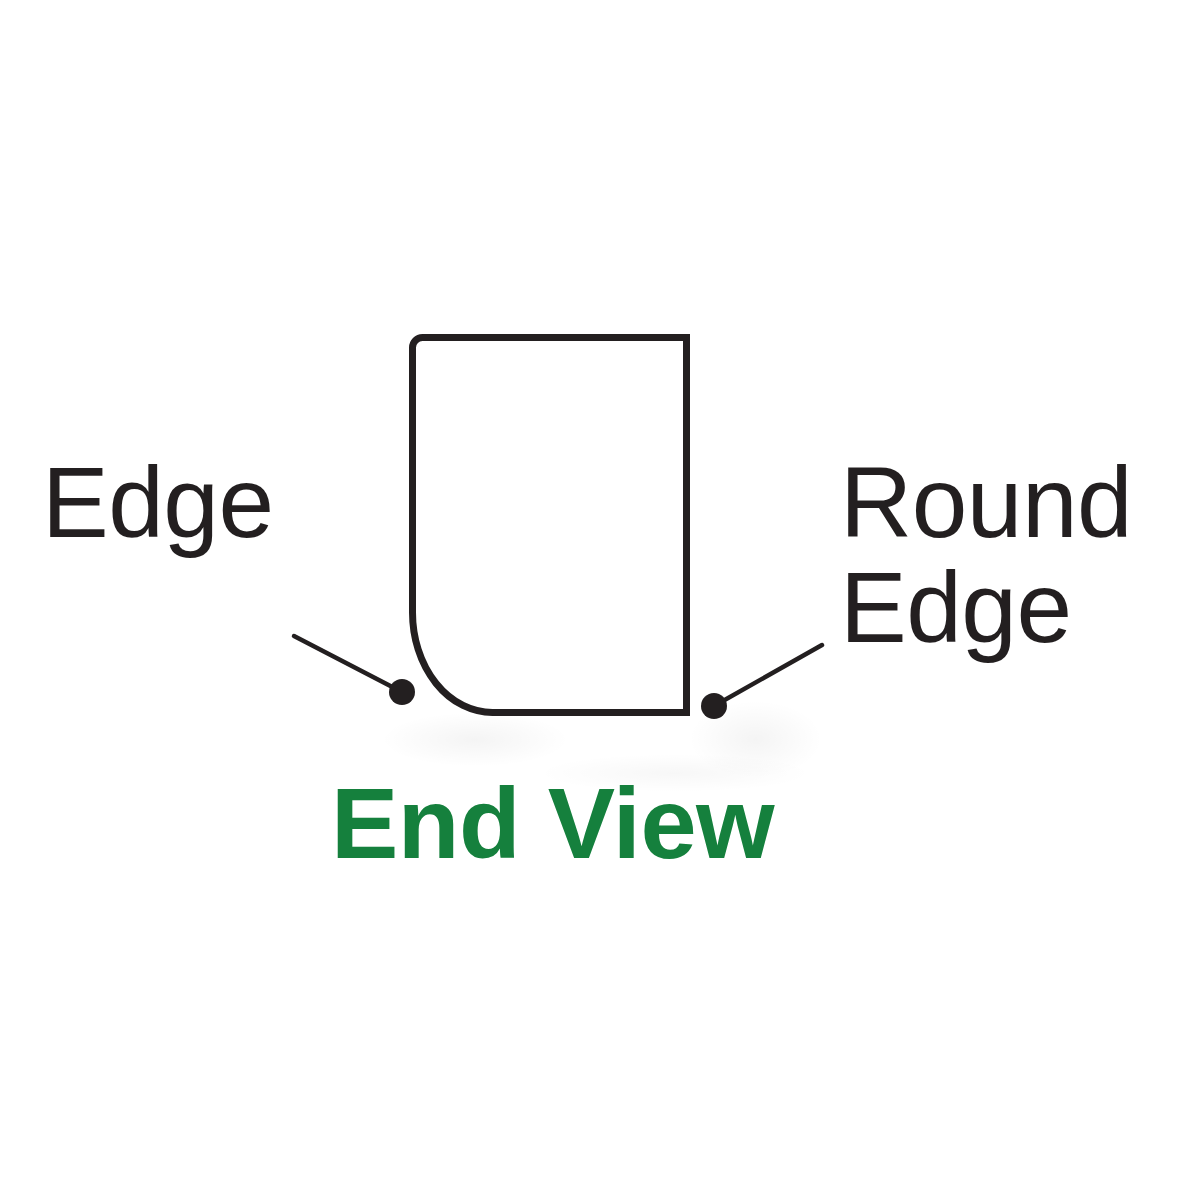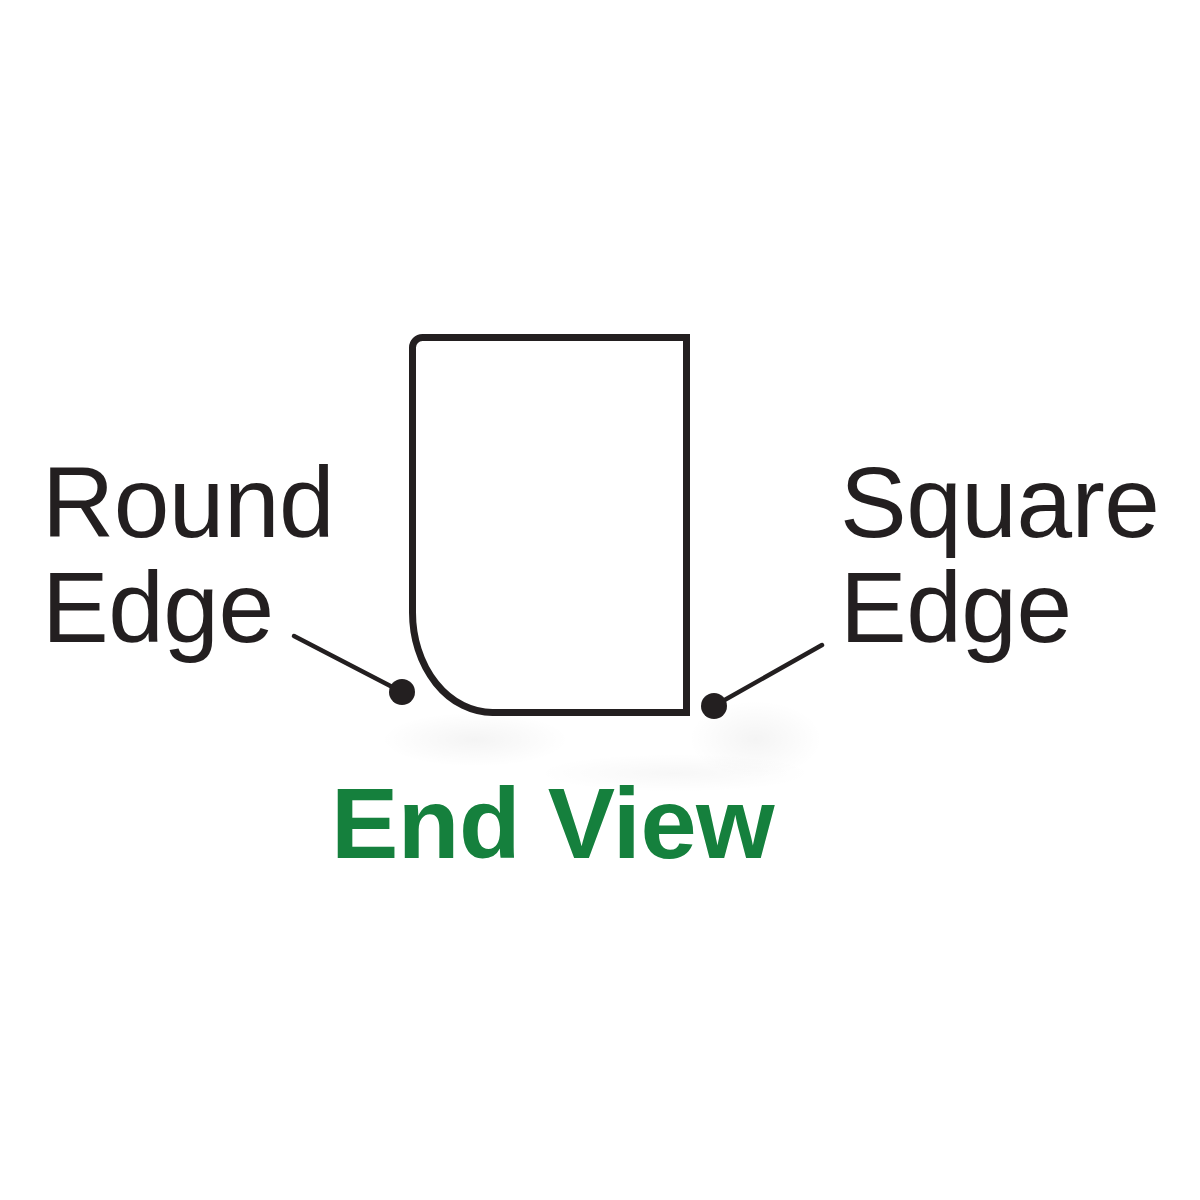--- a/index.html
+++ b/index.html
@@ -85,24 +85,23 @@
 
     <line x1="714" y1="706" x2="822" y2="645" stroke-width="4.5" stroke-linecap="round" stroke="#231f20"></line>
     <circle cx="714" cy="706" r="13" fill="#231f20"></circle>
   </svg>
 
   <div class="shadow-artifact artifact-1"></div>
   <div class="shadow-artifact artifact-2"></div>
   <div class="shadow-artifact artifact-3"></div>
 
   <div class="callout-label label-round-edge">
-    <span class="label-line">Round</span>
     <span class="label-line">Edge</span>
   </div>
 
   <div class="callout-label label-square-edge">
-    <span class="label-line">Square</span>
+    <span class="label-line">Round</span>
     <span class="label-line">Edge</span>
   </div>
 
   <div class="view-title">End View</div>
 
 </div>
 
 </body></html>

